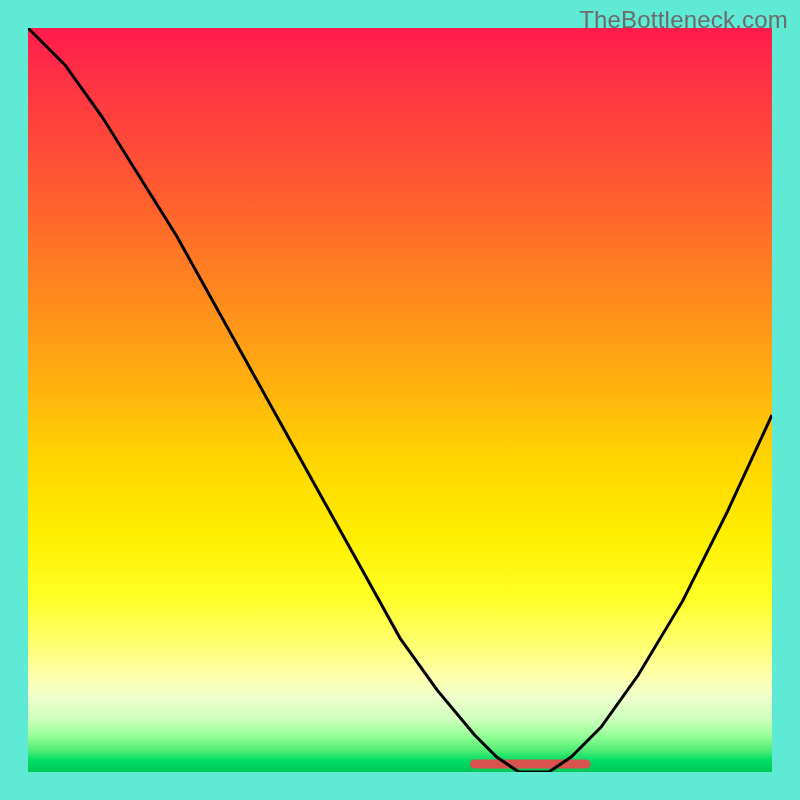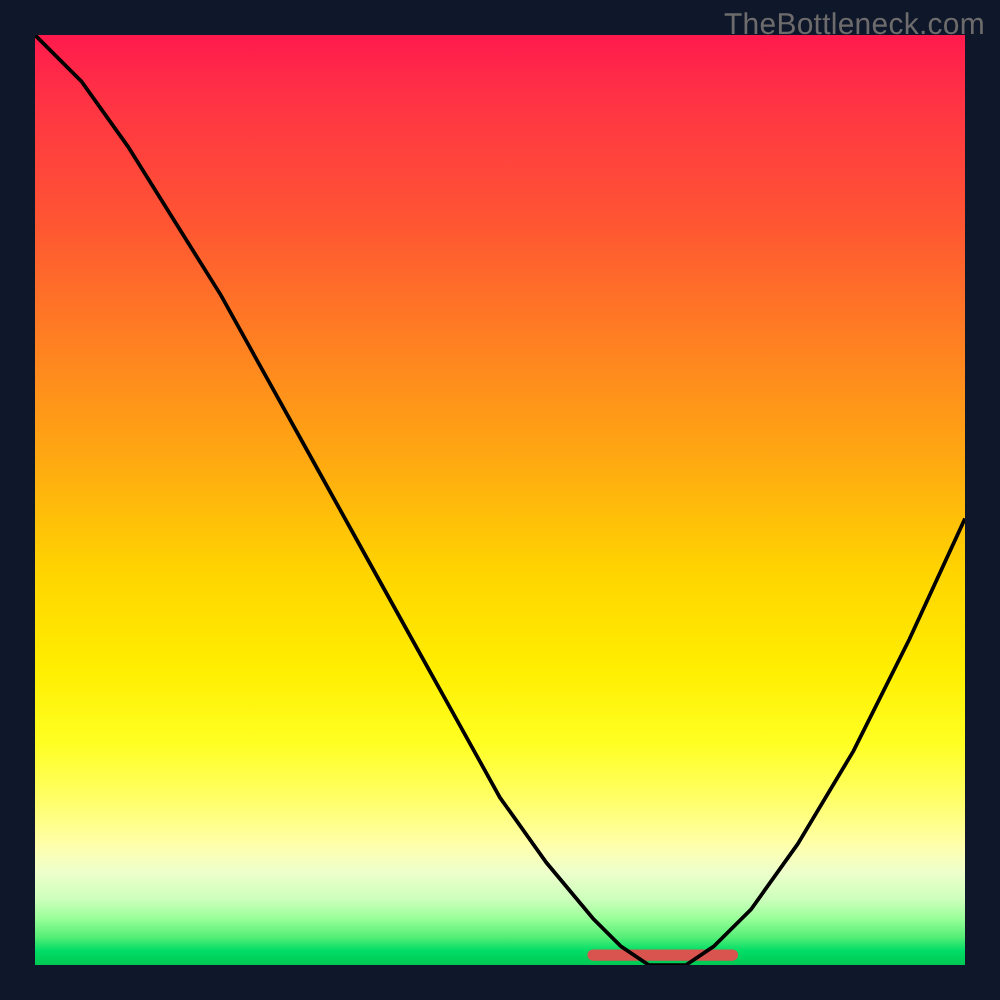--- a/index.html
+++ b/index.html
@@ -9,21 +9,21 @@
     height: 800px;
     background: #000;
     overflow: hidden;
   }
   .frame {
     position: absolute;
     left: 0;
     top: 0;
     width: 800px;
     height: 800px;
-    background: #0f172a;
+    background: #5eead4;
   }
   .plot {
     position: absolute;
     left: 28px;
     top: 28px;
     width: 744px;
     height: 744px;
     background: linear-gradient(to bottom,
       #ff1a4d 0%,
       #ff3344 7%,

